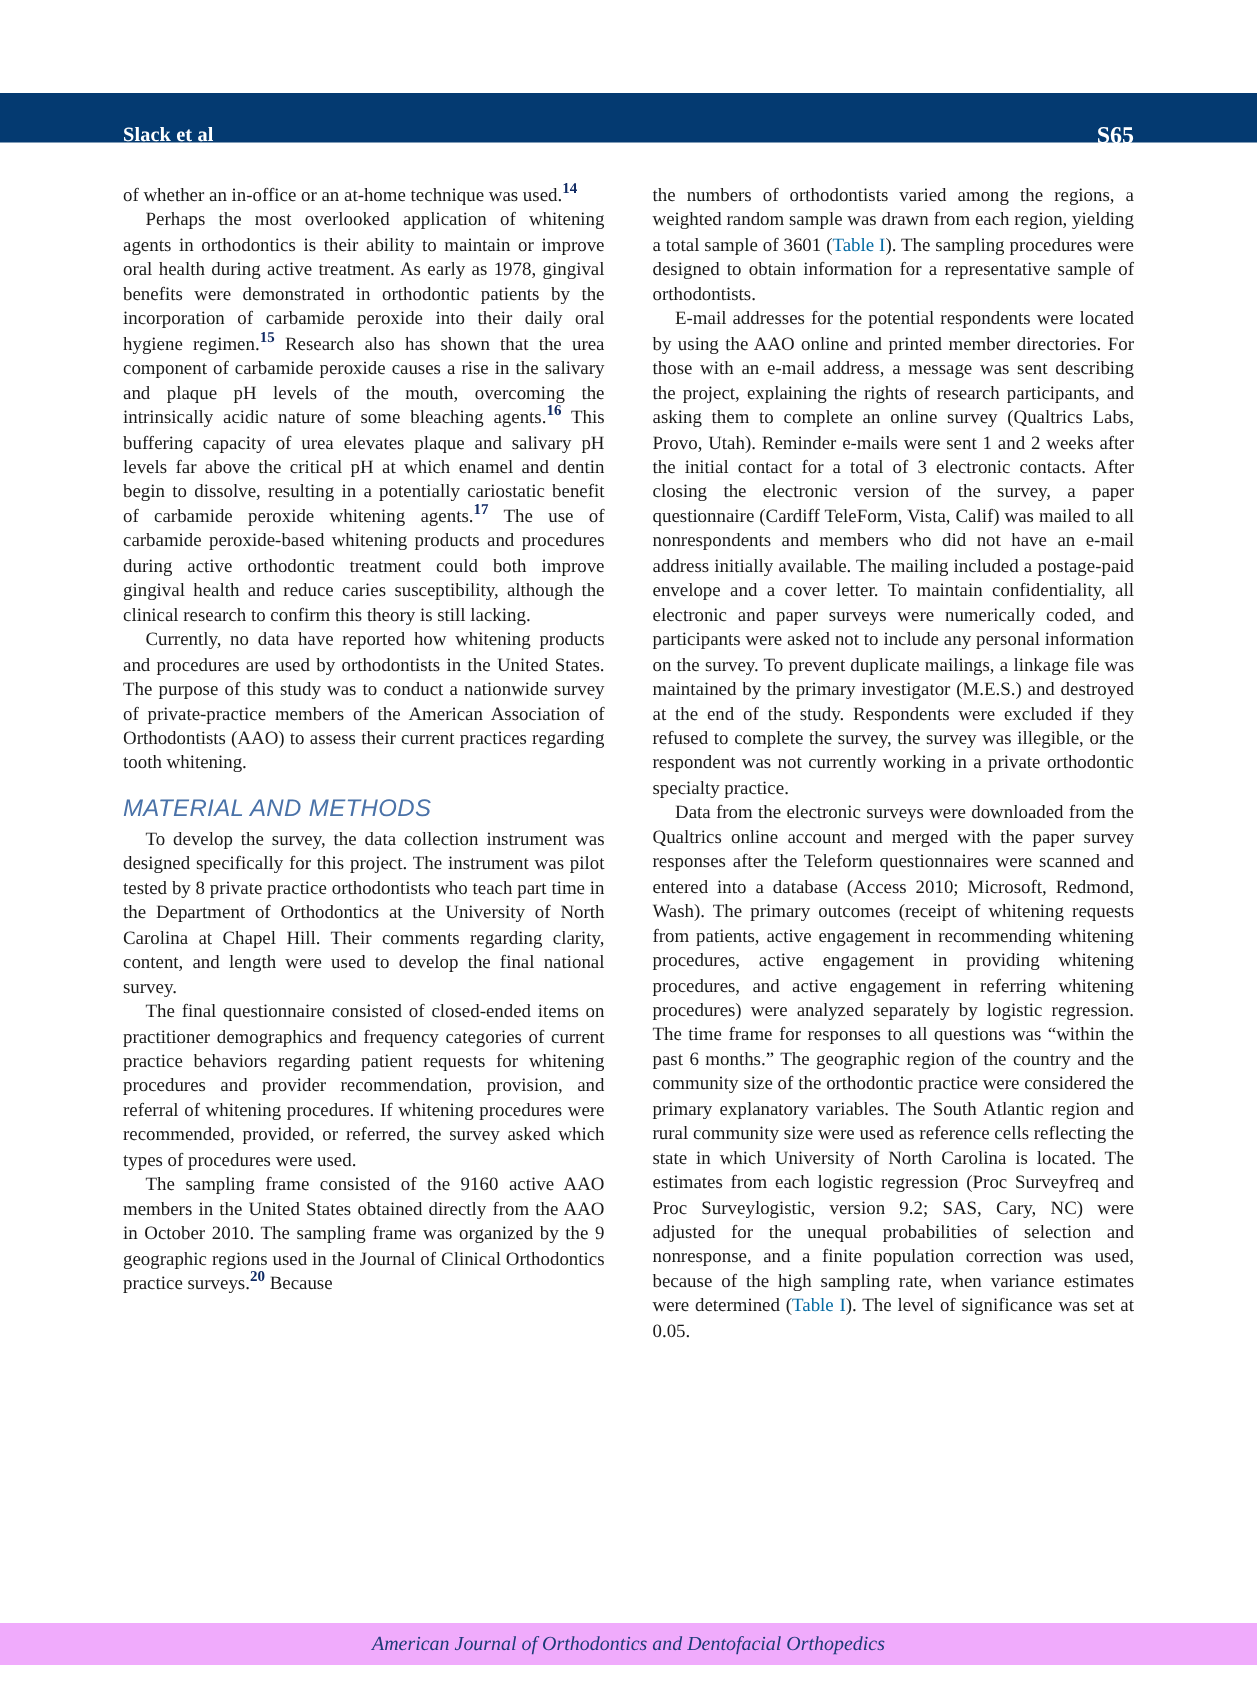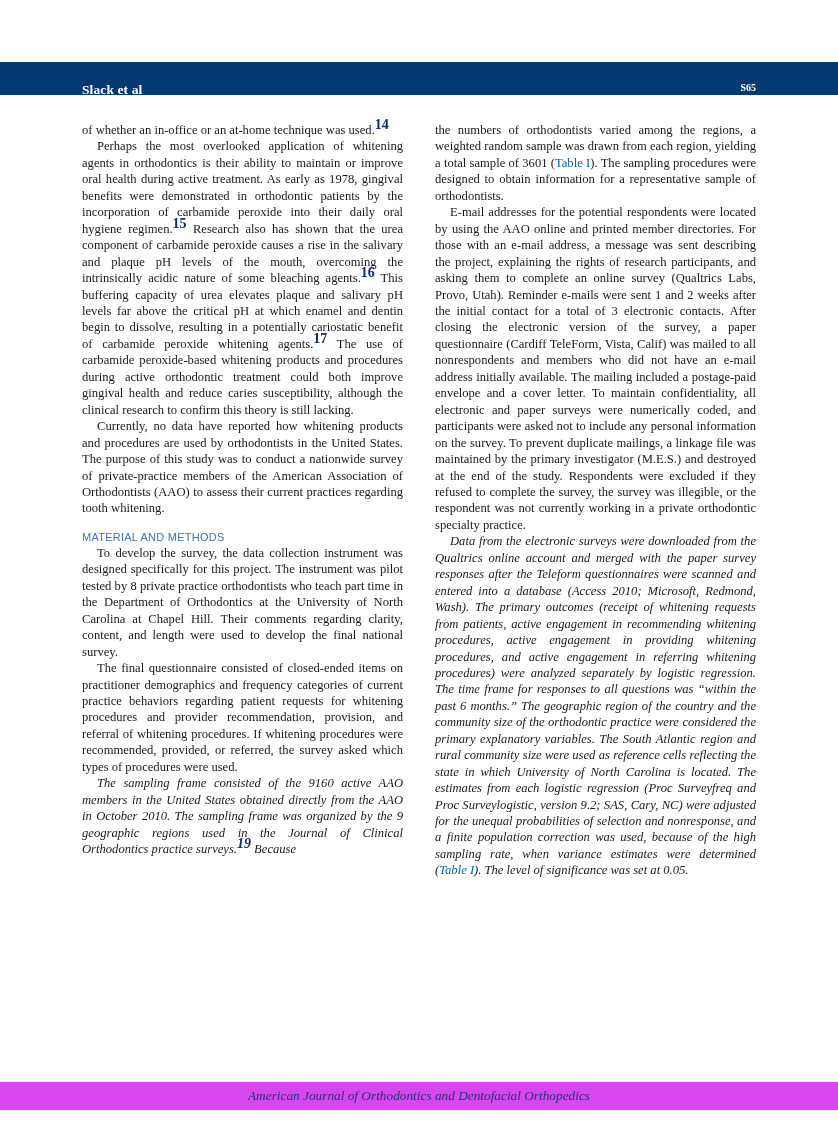--- a/index.html
+++ b/index.html
@@ -47,21 +47,21 @@
   }
   .runhead-author {
     color: #ffffff;
     font-size: 13.5px;
     font-weight: bold;
     letter-spacing: 0.1px;
     font-family: "Liberation Serif", "DejaVu Serif", serif;
   }
   .runhead-page {
     color: #ffffff;
-    font-size: 10px;
+    font-size: 16px;
     font-weight: bold;
     font-family: "Liberation Serif", "DejaVu Serif", serif;
   }
 
   
   .columns {
     position: absolute;
     left: 82px;
     top: 122px;
     width: 674px;
@@ -82,53 +82,53 @@
     line-height: 16.45px;
     color: #1a1a1a;
     hyphens: manual;
     font-family: "Liberation Serif", "DejaVu Serif", serif;
   }
   p.indent {
     text-indent: 15px;
   }
   p.para:last-child {
     text-align: justify;
-    font-style: italic;
   }
 
   sup.ref {
-    font-size: 14px;
+    font-size: 10px;
     vertical-align: super;
     line-height: 0;
     color: #102a63;
     font-weight: bold;
   }
 
   a.xref, .xref {
     color: #0369a1;
     text-decoration: none;
   }
 
   h2.section-head {
     margin: 14px 0 2px 0;
-    font-size: 11px;
+    font-size: 16px;
     font-weight: normal;
     letter-spacing: 0.25px;
     color: #4a72a8;
     font-family: "Liberation Sans", "DejaVu Sans", sans-serif;
+    font-style: italic;
   }
 
   
   .footer {
     position: absolute;
     left: 0;
     top: 1082px;
     width: 838px;
     height: 28px;
-    background: #d946ef;
+    background: #f0abfc;
     text-align: center;
   }
   .footer-inner {
     position: absolute;
     left: 82px;
     right: 82px;
     top: 0;
     bottom: 0;
     display: flex;
     align-items: center;
@@ -160,21 +160,21 @@
   </div>
 
   <div class="columns">
     <div class="col" id="left-col">
         <p class="para">of whether an in-office or an at-home technique was used.<sup class="ref">14</sup></p>
         <p class="para indent">Perhaps the most overlooked application of whitening agents in orthodontics is their ability to maintain or improve oral health during active treatment. As early as 1978, gingival benefits were demonstrated in orthodontic patients by the incorporation of carbamide peroxide into their daily oral hygiene regimen.<sup class="ref">15</sup> Research also has shown that the urea component of carbamide peroxide causes a rise in the salivary and plaque pH levels of the mouth, overcoming the intrinsically acidic nature of some bleaching agents.<sup class="ref">16</sup> This buffering capacity of urea elevates plaque and salivary pH levels far above the critical pH at which enamel and dentin begin to dissolve, resulting in a potentially cariostatic benefit of carbamide peroxide whitening agents.<sup class="ref">17</sup> The use of carbamide peroxide-based whitening products and procedures during active orthodontic treatment could both improve gingival health and reduce caries susceptibility, although the clinical research to confirm this theory is still lacking.</p>
         <p class="para indent">Currently, no data have reported how whitening products and procedures are used by orthodontists in the United States. The purpose of this study was to conduct a nationwide survey of private-practice members of the American Association of Orthodontists (AAO) to assess their current practices regarding tooth whitening.</p>
         <h2 class="section-head">MATERIAL AND METHODS</h2>
         <p class="para indent">To develop the survey, the data collection instrument was designed specifically for this project. The instrument was pilot tested by 8 private practice orthodontists who teach part time in the Department of Orthodontics at the University of North Carolina at Chapel Hill. Their comments regarding clarity, content, and length were used to develop the final national survey.</p>
         <p class="para indent">The final questionnaire consisted of closed-ended items on practitioner demographics and frequency categories of current practice behaviors regarding patient requests for whitening procedures and provider recommendation, provision, and referral of whitening procedures. If whitening procedures were recommended, provided, or referred, the survey asked which types of procedures were used.</p>
-        <p class="para indent">The sampling frame consisted of the 9160 active AAO members in the United States obtained directly from the AAO in October 2010. The sampling frame was organized by the 9 geographic regions used in the Journal of Clinical Orthodontics practice surveys.<sup class="ref">19</sup> Because</p>
+        <p class="para indent">The sampling frame consisted of the 9160 active AAO members in the United States obtained directly from the AAO in October 2010. The sampling frame was organized by the 9 geographic regions used in the Journal of Clinical Orthodontics practice surveys.<sup class="ref">20</sup> Because</p>
       </div>
     <div class="col" id="right-col">
         <p class="para">the numbers of orthodontists varied among the regions, a weighted random sample was drawn from each region, yielding a total sample of 3601 (<span class="xref">Table I</span>). The sampling procedures were designed to obtain information for a representative sample of orthodontists.</p>
         <p class="para indent">E-mail addresses for the potential respondents were located by using the AAO online and printed member directories. For those with an e-mail address, a message was sent describing the project, explaining the rights of research participants, and asking them to complete an online survey (Qualtrics Labs, Provo, Utah). Reminder e-mails were sent 1 and 2 weeks after the initial contact for a total of 3 electronic contacts. After closing the electronic version of the survey, a paper questionnaire (Cardiff TeleForm, Vista, Calif) was mailed to all nonrespondents and members who did not have an e-mail address initially available. The mailing included a postage-paid envelope and a cover letter. To maintain confidentiality, all electronic and paper surveys were numerically coded, and participants were asked not to include any personal information on the survey. To prevent duplicate mailings, a linkage file was maintained by the primary investigator (M.E.S.) and destroyed at the end of the study. Respondents were excluded if they refused to complete the survey, the survey was illegible, or the respondent was not currently working in a private orthodontic specialty practice.</p>
         <p class="para indent">Data from the electronic surveys were downloaded from the Qualtrics online account and merged with the paper survey responses after the Teleform questionnaires were scanned and entered into a database (Access 2010; Microsoft, Redmond, Wash). The primary outcomes (receipt of whitening requests from patients, active engagement in recommending whitening procedures, active engagement in providing whitening procedures, and active engagement in referring whitening procedures) were analyzed separately by logistic regression. The time frame for responses to all questions was “within the past 6 months.” The geographic region of the country and the community size of the orthodontic practice were considered the primary explanatory variables. The South Atlantic region and rural community size were used as reference cells reflecting the state in which University of North Carolina is located. The estimates from each logistic regression (Proc Surveyfreq and Proc Surveylogistic, version 9.2; SAS, Cary, NC) were adjusted for the unequal probabilities of selection and nonresponse, and a finite population correction was used, because of the high sampling rate, when variance estimates were determined (<span class="xref">Table I</span>). The level of significance was set at 0.05.</p>
       </div>
   </div>
 
   <div class="footer">
     <div class="footer-inner">

